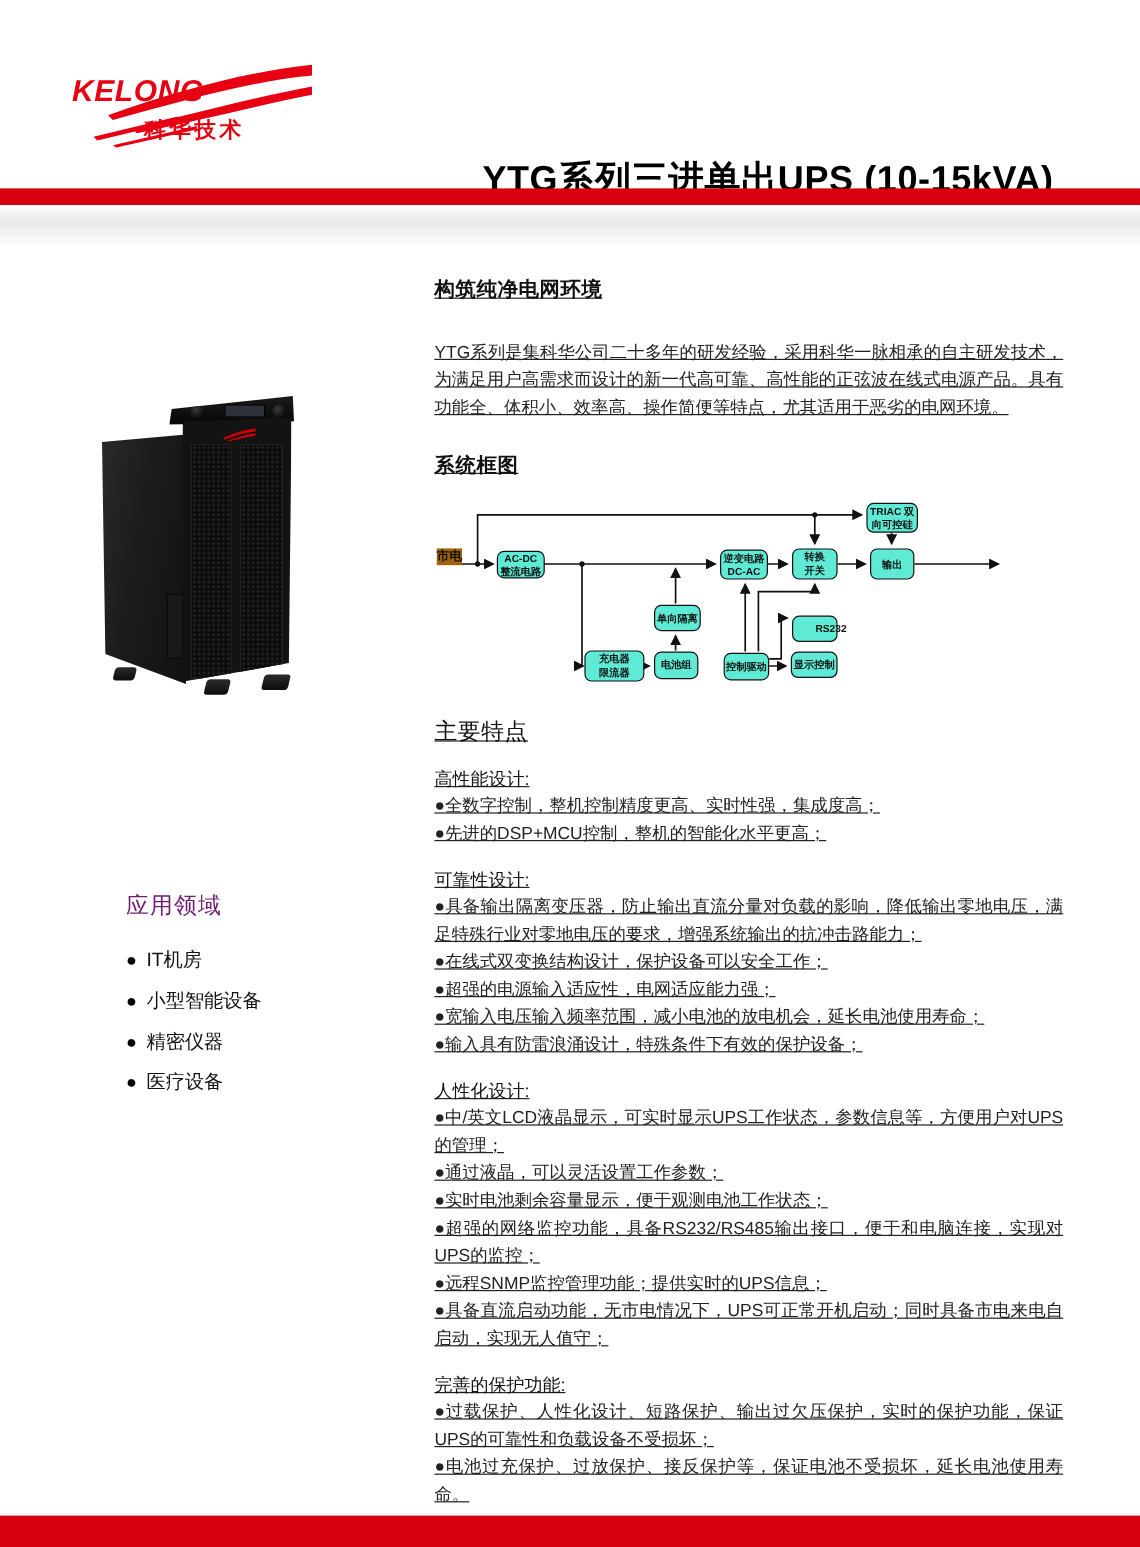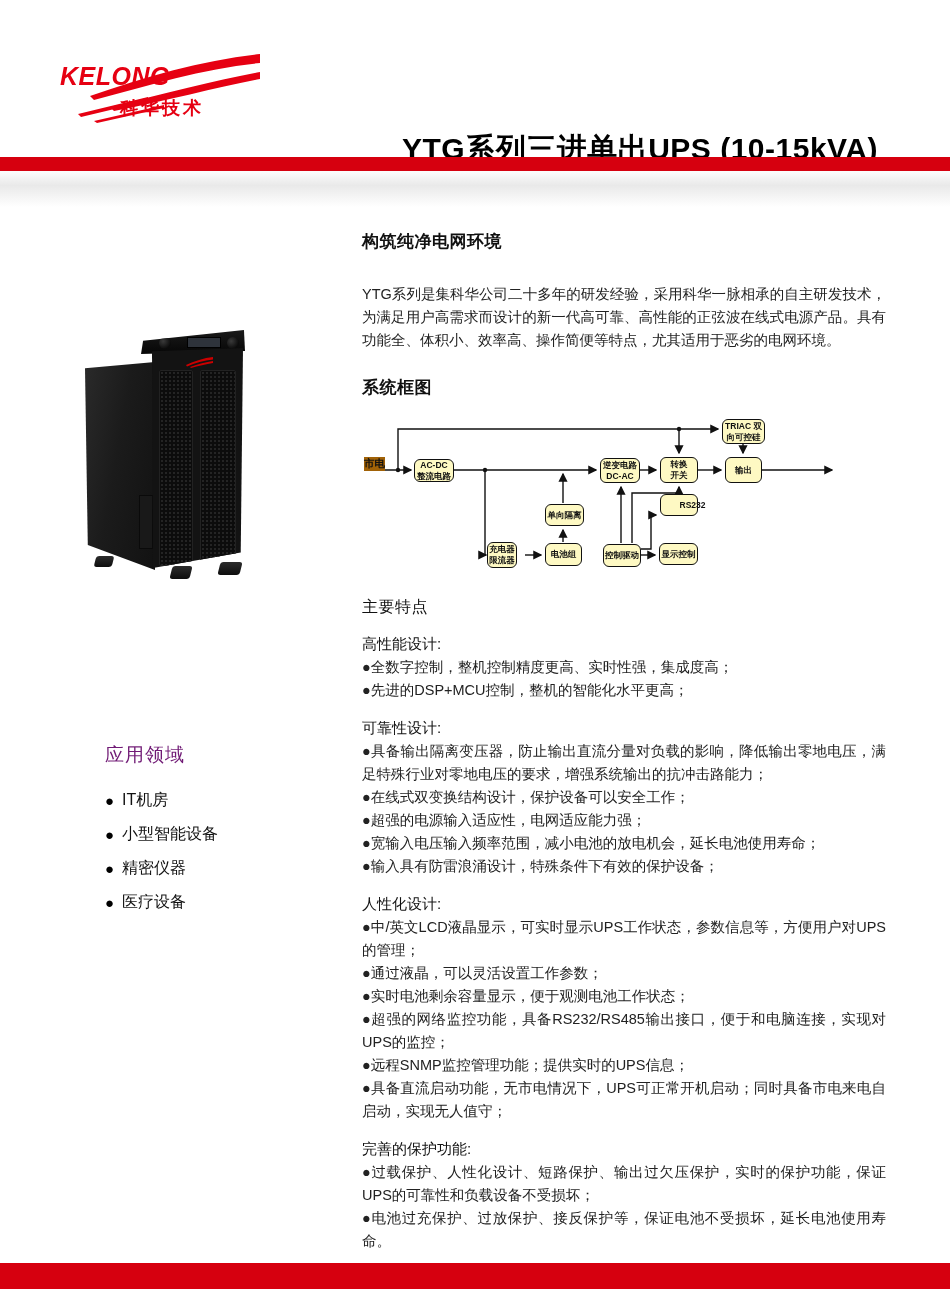--- a/index.html
+++ b/index.html
@@ -34,30 +34,30 @@
   .p-foot.f2 { left:146px; top:234px; width:22px; height:13px; }
   .p-foot.f3 { left:22px; top:228px; width:18px; height:11px; }
 
   
   .apps { position:absolute; left:105px; top:742px; width:230px; }
   .apps-heading { font-size:19px; font-weight:500; color:#701a75; letter-spacing:1px; margin-bottom:22px; }
   .app-item { display:flex; align-items:center; margin-bottom:13px; font-size:16px; font-weight:500; color:#111; }
   .app-bullet { font-size:15px; margin-right:8px; color:#000; }
 
   
-  .col { position:absolute; left:362px; top:230px; width:524px; }
+  .col { position:absolute; left:362px; top:230px; width:524px;text-decoration:underline; }
   .h-section { font-size:17px; font-weight:600; color:#111; letter-spacing:.5px; }
   .intro-body { margin-top:30px; font-size:14.5px; line-height:23px; color:#222; text-align:justify; }
   .h-diagram { margin-top:24px; }
-  .h-features { margin-top:10px; font-size:16px; font-weight:500; }
+  .h-features { margin-top:10px; font-size:19px; font-weight:500; }
 
   
   .diagram { position:relative; margin-top:10px; width:586px; height:178px; }
   .diagram svg.wires { position:absolute; left:0; top:0; }
-  .diag-node { position:absolute; border:1.4px solid #111; border-radius:6px; background:#fef9c3; display:flex; align-items:center; justify-content:center; text-align:center; font-size:8.5px; font-weight:700; line-height:1.25; white-space:pre-line; color:#111; padding:1px; }
+  .diag-node { position:absolute; border:1.4px solid #111; border-radius:6px; background:#5eead4; display:flex; align-items:center; justify-content:center; text-align:center; font-size:8.5px; font-weight:700; line-height:1.25; white-space:pre-line; color:#111; padding:1px; }
   .diag-label { position:absolute; font-size:10.5px; font-weight:700; color:#111; background:#a16207; }
 
   
   .feature-group { margin-top:17px; }
   .fg-title { font-size:15px; font-weight:500; color:#111; margin-bottom:2px; }
   .fg-item { font-size:14.5px; line-height:23px; color:#222; text-align:justify; }
 </style>
 </head>
 <body>
 
@@ -162,25 +162,25 @@
       <div class="diag-node" style="left:52px; top:50px; width:40px; height:23px;">AC-DC
 整流电路</div>
       <div class="diag-node" style="left:238px; top:49px; width:40px; height:25px;">逆变电路
 DC-AC</div>
       <div class="diag-node" style="left:298px; top:48px; width:38px; height:26px;">转换
 开关</div>
       <div class="diag-node" style="left:363px; top:48px; width:37px; height:26px;">输出</div>
       <div class="diag-node" style="left:360px; top:10px; width:43px; height:25px;">TRIAC 双
 向可控硅</div>
       <div class="diag-node" style="left:183px; top:95px; width:39px; height:22px;">单向隔离</div>
-      <div class="diag-node" style="left:125px; top:133px; width:30px; height:26px;">充电器
+      <div class="diag-node" style="left:125px; top:133px; width:50px; height:26px;">充电器
 限流器</div>
       <div class="diag-node" style="left:183px; top:134px; width:37px; height:23px;">电池组</div>
       <div class="diag-node" style="left:241px; top:135px; width:38px; height:23px;">控制驱动</div>
-      <div class="diag-node" style="left:298px; top:85px; width:38px; height:22px;padding-left:28px;">RS232</div>
+      <div class="diag-node" style="left:298px; top:104px; width:38px; height:22px;padding-left:28px;">RS232</div>
       <div class="diag-node" style="left:297px; top:134px; width:39px; height:22px;">显示控制</div>
     </div>
 
     <div class="h-section h-features">主要特点</div>
 
     <div class="feature-group">
       <div class="fg-title">高性能设计:</div>
       <p class="fg-item">●全数字控制，整机控制精度更高、实时性强，集成度高；</p>
       <p class="fg-item">●先进的DSP+MCU控制，整机的智能化水平更高；</p>
     </div>

